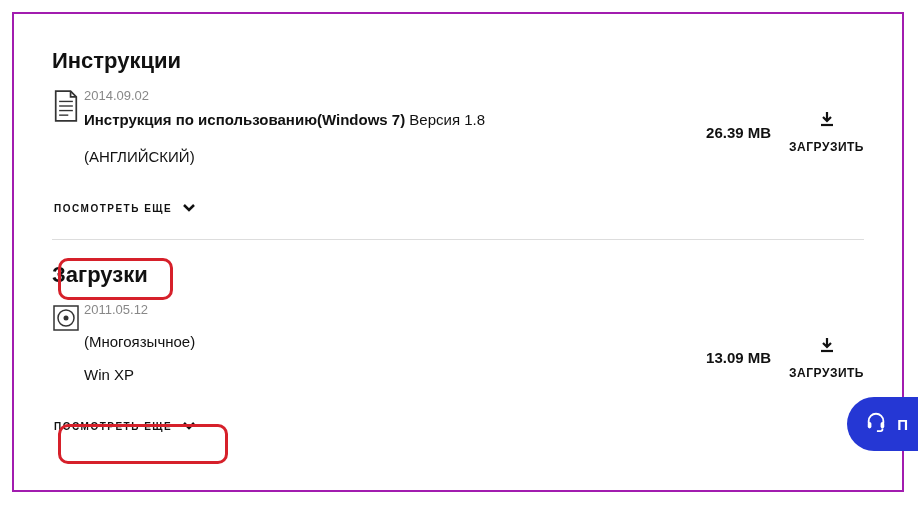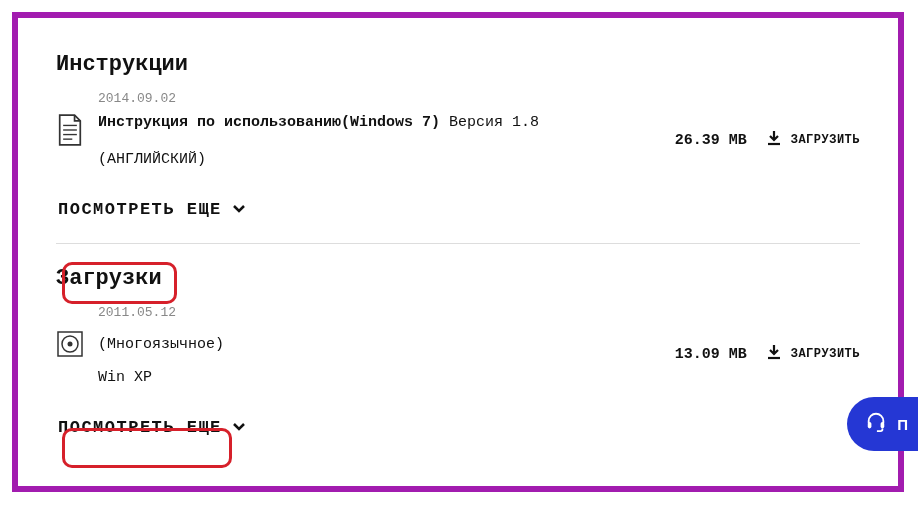--- a/index.html
+++ b/index.html
@@ -5,40 +5,39 @@
     * { margin: 0; padding: 0; box-sizing: border-box; }
     body {
       font-family: Arial, Helvetica, sans-serif;
       background: #fff;
       width: 918px;
       height: 509px;
       position: relative;
       overflow: hidden;
     }
     .container {
-      border: 6px solid #a21caf;
+      border: 2px solid #a21caf;
       margin: 12px;
       width: 892px;
       height: 480px;
       padding: 34px 38px 20px 38px;
       position: relative;
       background: #fff;
-      font-family: Liberation Mono, monospace;
     }
     .section-title {
       font-size: 22px;
       font-weight: 700;
       color: #111;
       margin-bottom: 14px;
       display: inline-block;
     }
     .item-row {
       display: flex;
-      align-items: center;
-      gap: 14px;
+      align-items: flex-start;
+      gap: 4px;
       margin-bottom: 8px;
     }
     .icon-box {
       width: 28px;
       height: 32px;
       flex-shrink: 0;
       margin-top: 2px;
     }
     .item-content {
       flex: 1;
@@ -70,37 +69,38 @@
       font-size: 15px;
       font-weight: 700;
       color: #111;
       white-space: nowrap;
     }
     .download-btn {
       display: flex;
       align-items: center;
       gap: 8px;
       cursor: pointer;
+      flex-direction: column;
     }
     .download-label {
       font-size: 12px;
       font-weight: 700;
       letter-spacing: 0.5px;
       color: #111;
     }
     .view-more {
       display: inline-flex;
       align-items: center;
       gap: 10px;
-      font-size: 17px;
+      font-size: 10px;
       font-weight: 700;
       letter-spacing: 1.5px;
       color: #111;
       cursor: pointer;
-      margin-top: 18px;
+      margin-top: 24px;
       padding: 6px 2px;
     }
     .divider {
       border: none;
       border-top: 1px solid #ddd;
       margin: 18px 0 22px 0;
     }
     .highlight-red {
       border: 3px solid #d6202a;
       border-radius: 10px;
@@ -187,21 +187,21 @@
           <rect x="2" y="2" width="24" height="24" fill="none" stroke="#333" stroke-width="1.5"></rect>
           <circle cx="14" cy="14" r="8" fill="none" stroke="#333" stroke-width="1.5"></circle>
           <circle cx="14" cy="14" r="2.5" fill="#333"></circle>
         </svg>
       </div>
       <div class="item-content">
         <div class="item-date">2011.05.12</div>
         <div class="item-lang">(Многоязычное)</div>
         <div class="item-lang">Win XP</div>
       </div>
-      <div class="item-right" style="margin-top:18px">
+      <div class="item-right" style="margin-top:34px">
         <span class="file-size">13.09 MB</span>
         <div class="download-btn">
           <span>
             <svg width="18" height="18" viewBox="0 0 18 18">
               <path d="M9 2 v8 M5 7 l4 4 l4 -4" fill="none" stroke="#111" stroke-width="2.2"></path>
               <line x1="3" y1="15" x2="15" y2="15" stroke="#111" stroke-width="2.2"></line>
             </svg>
           </span>
           <span class="download-label">ЗАГРУЗИТЬ</span>
         </div>

